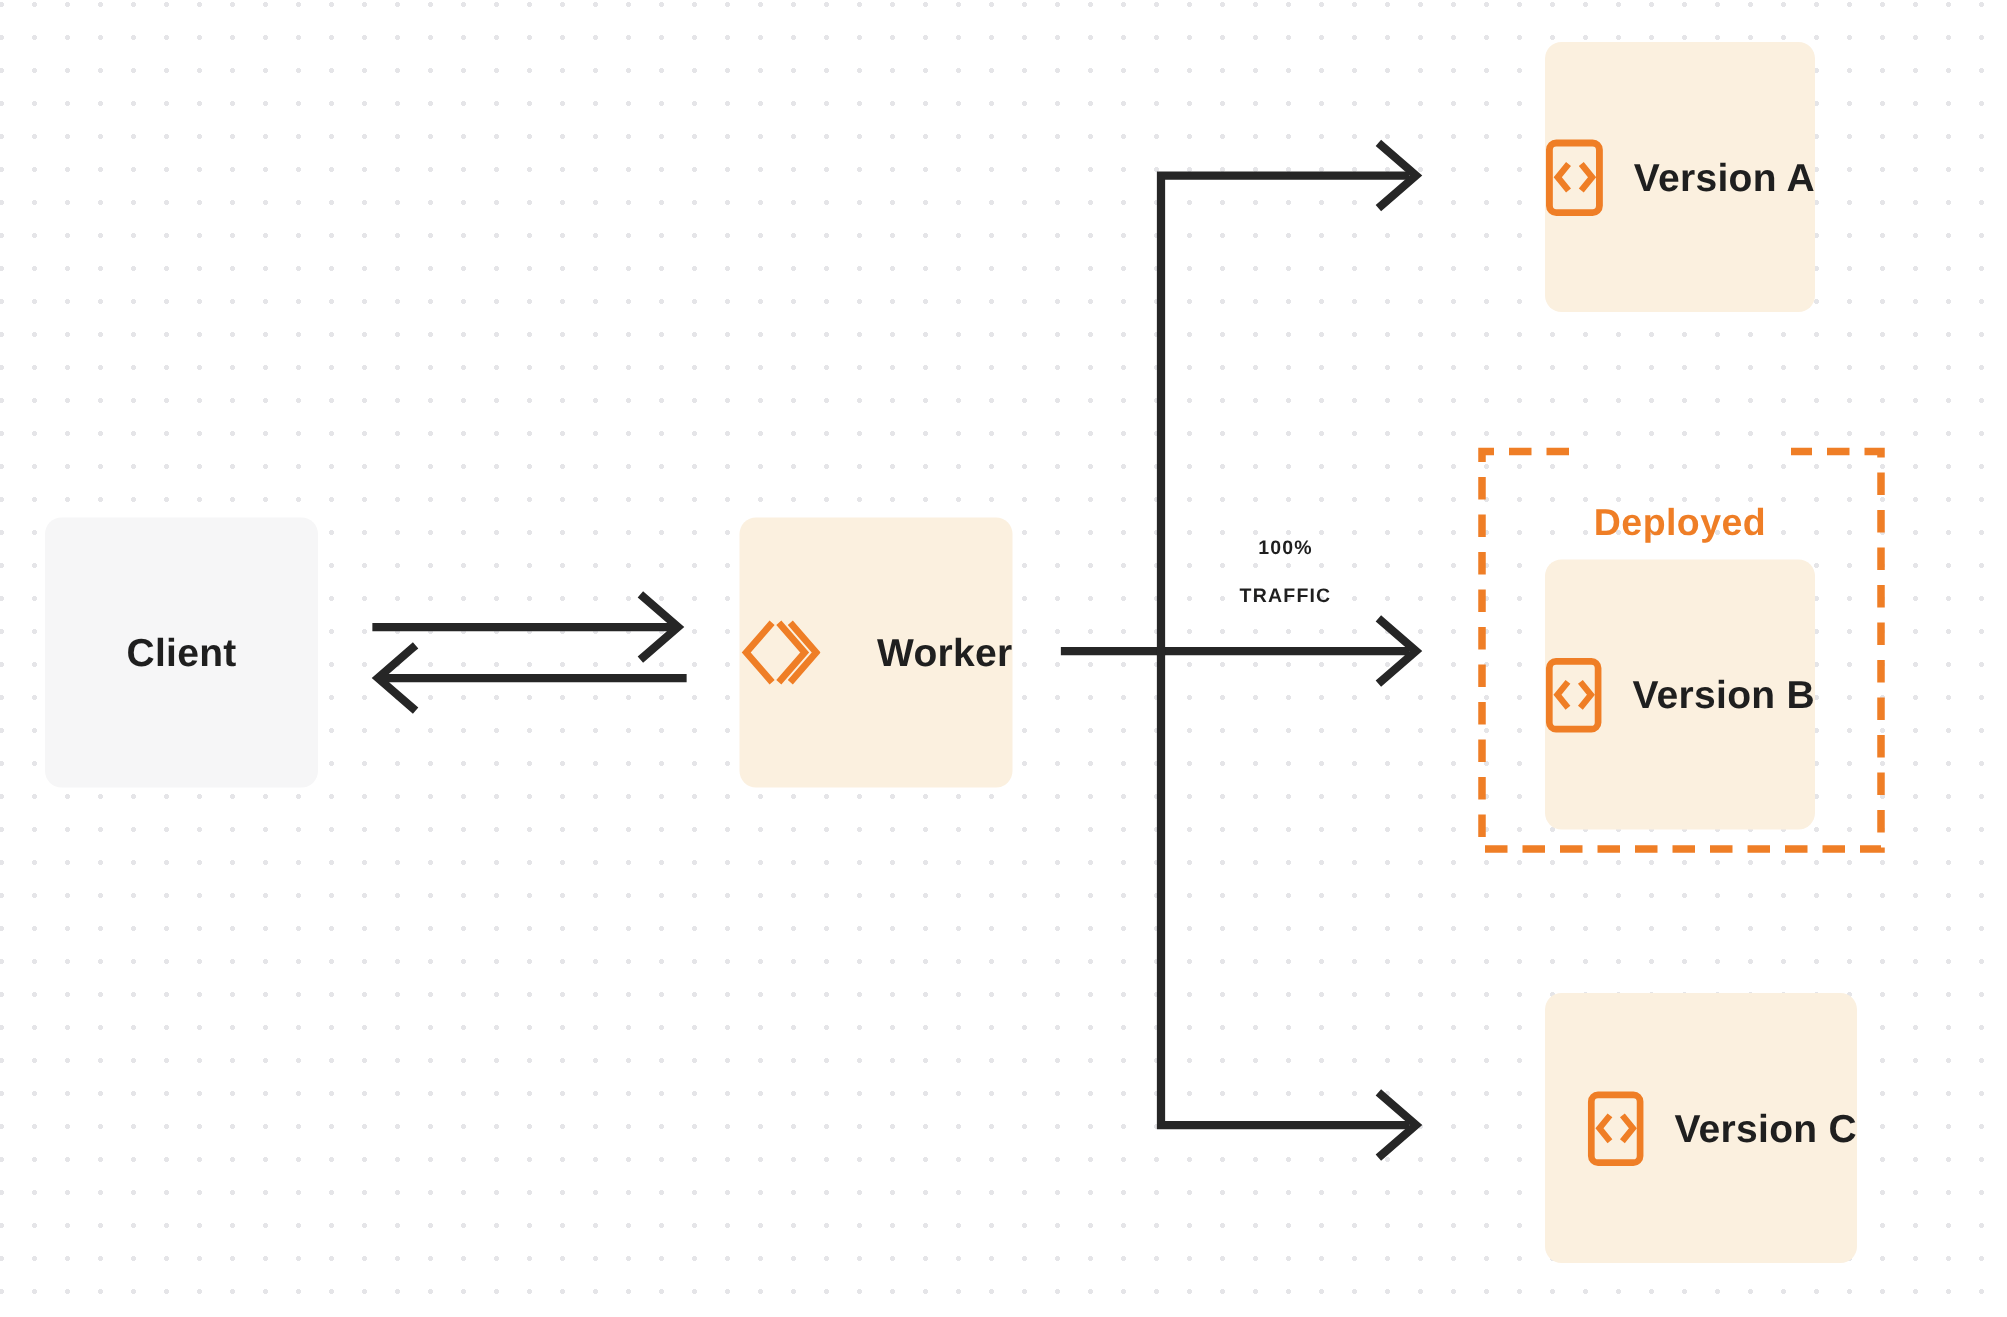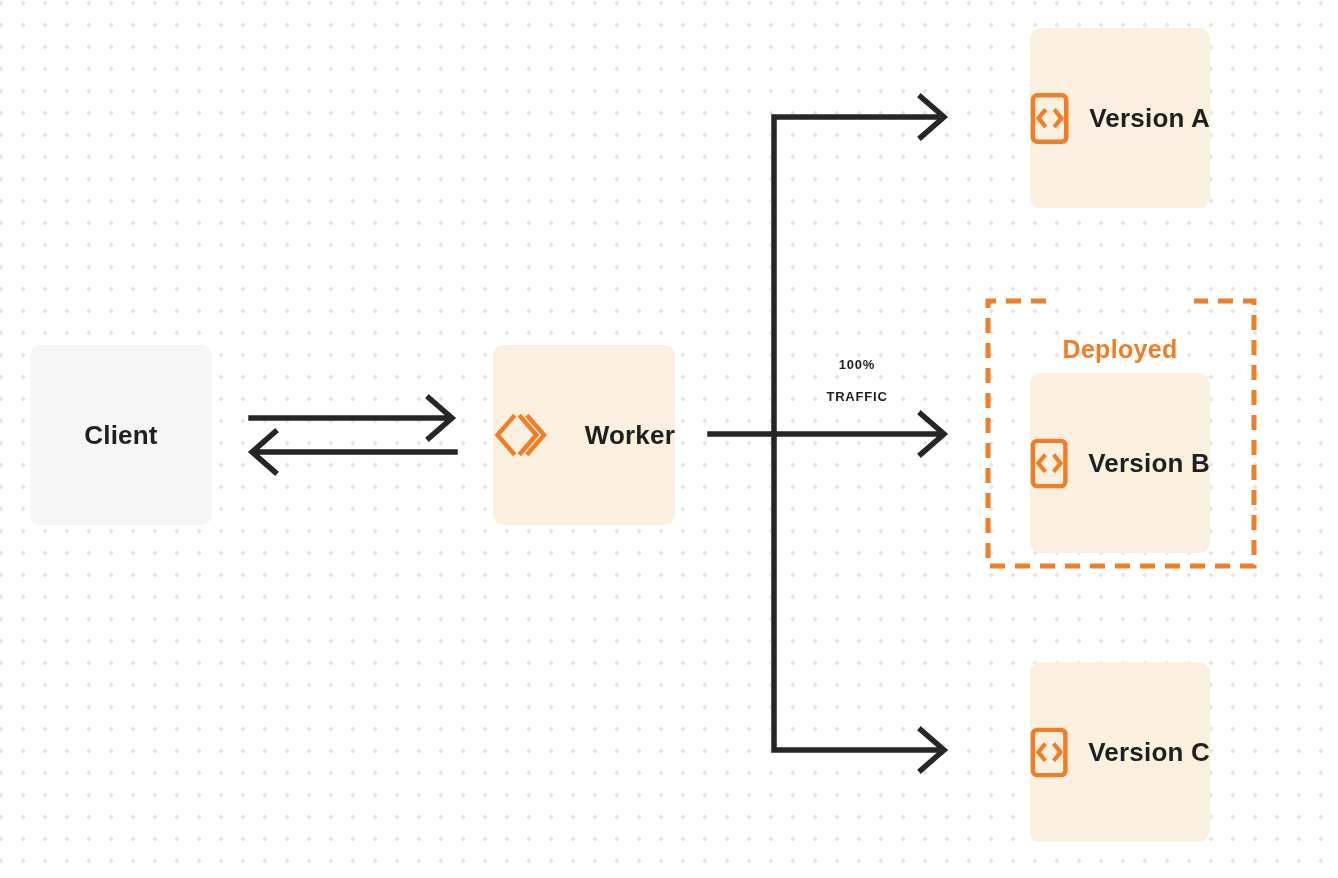--- a/index.html
+++ b/index.html
@@ -53,21 +53,21 @@
     line-height: 30px;
     white-space: nowrap;
   }
   .node.cream { background: var(--cream, #fbf0df); }
   .node.gray  { background: var(--client_gray, #f6f6f7); }
 
   #node-client  { left: 30px;   top: 345px; width: 182px; height: 180px; }
   #node-worker  { left: 493px;  top: 345px; width: 182px; height: 180px; gap: 38px; }
   #node-va      { left: 1030px; top: 28px;  width: 180px; height: 180px; }
   #node-vb      { left: 1030px; top: 345px; width: 180px; height: 180px; margin-top: 28px; }
-  #node-vc      { left: 1030px; top: 662px; width: 180px; height: 180px; }
+  #node-vc      { left: 1030px; top: 662px; width: 180px; height: 180px; padding-left: 28px; }
 
   .icon-svg { display: block; }
   .icon-svg path, .icon-svg rect {
     fill: none;
     stroke: var(--accent, #ef7e26);
     stroke-linejoin: miter;
     stroke-linecap: butt;
   }
 
   .deployed-label {

